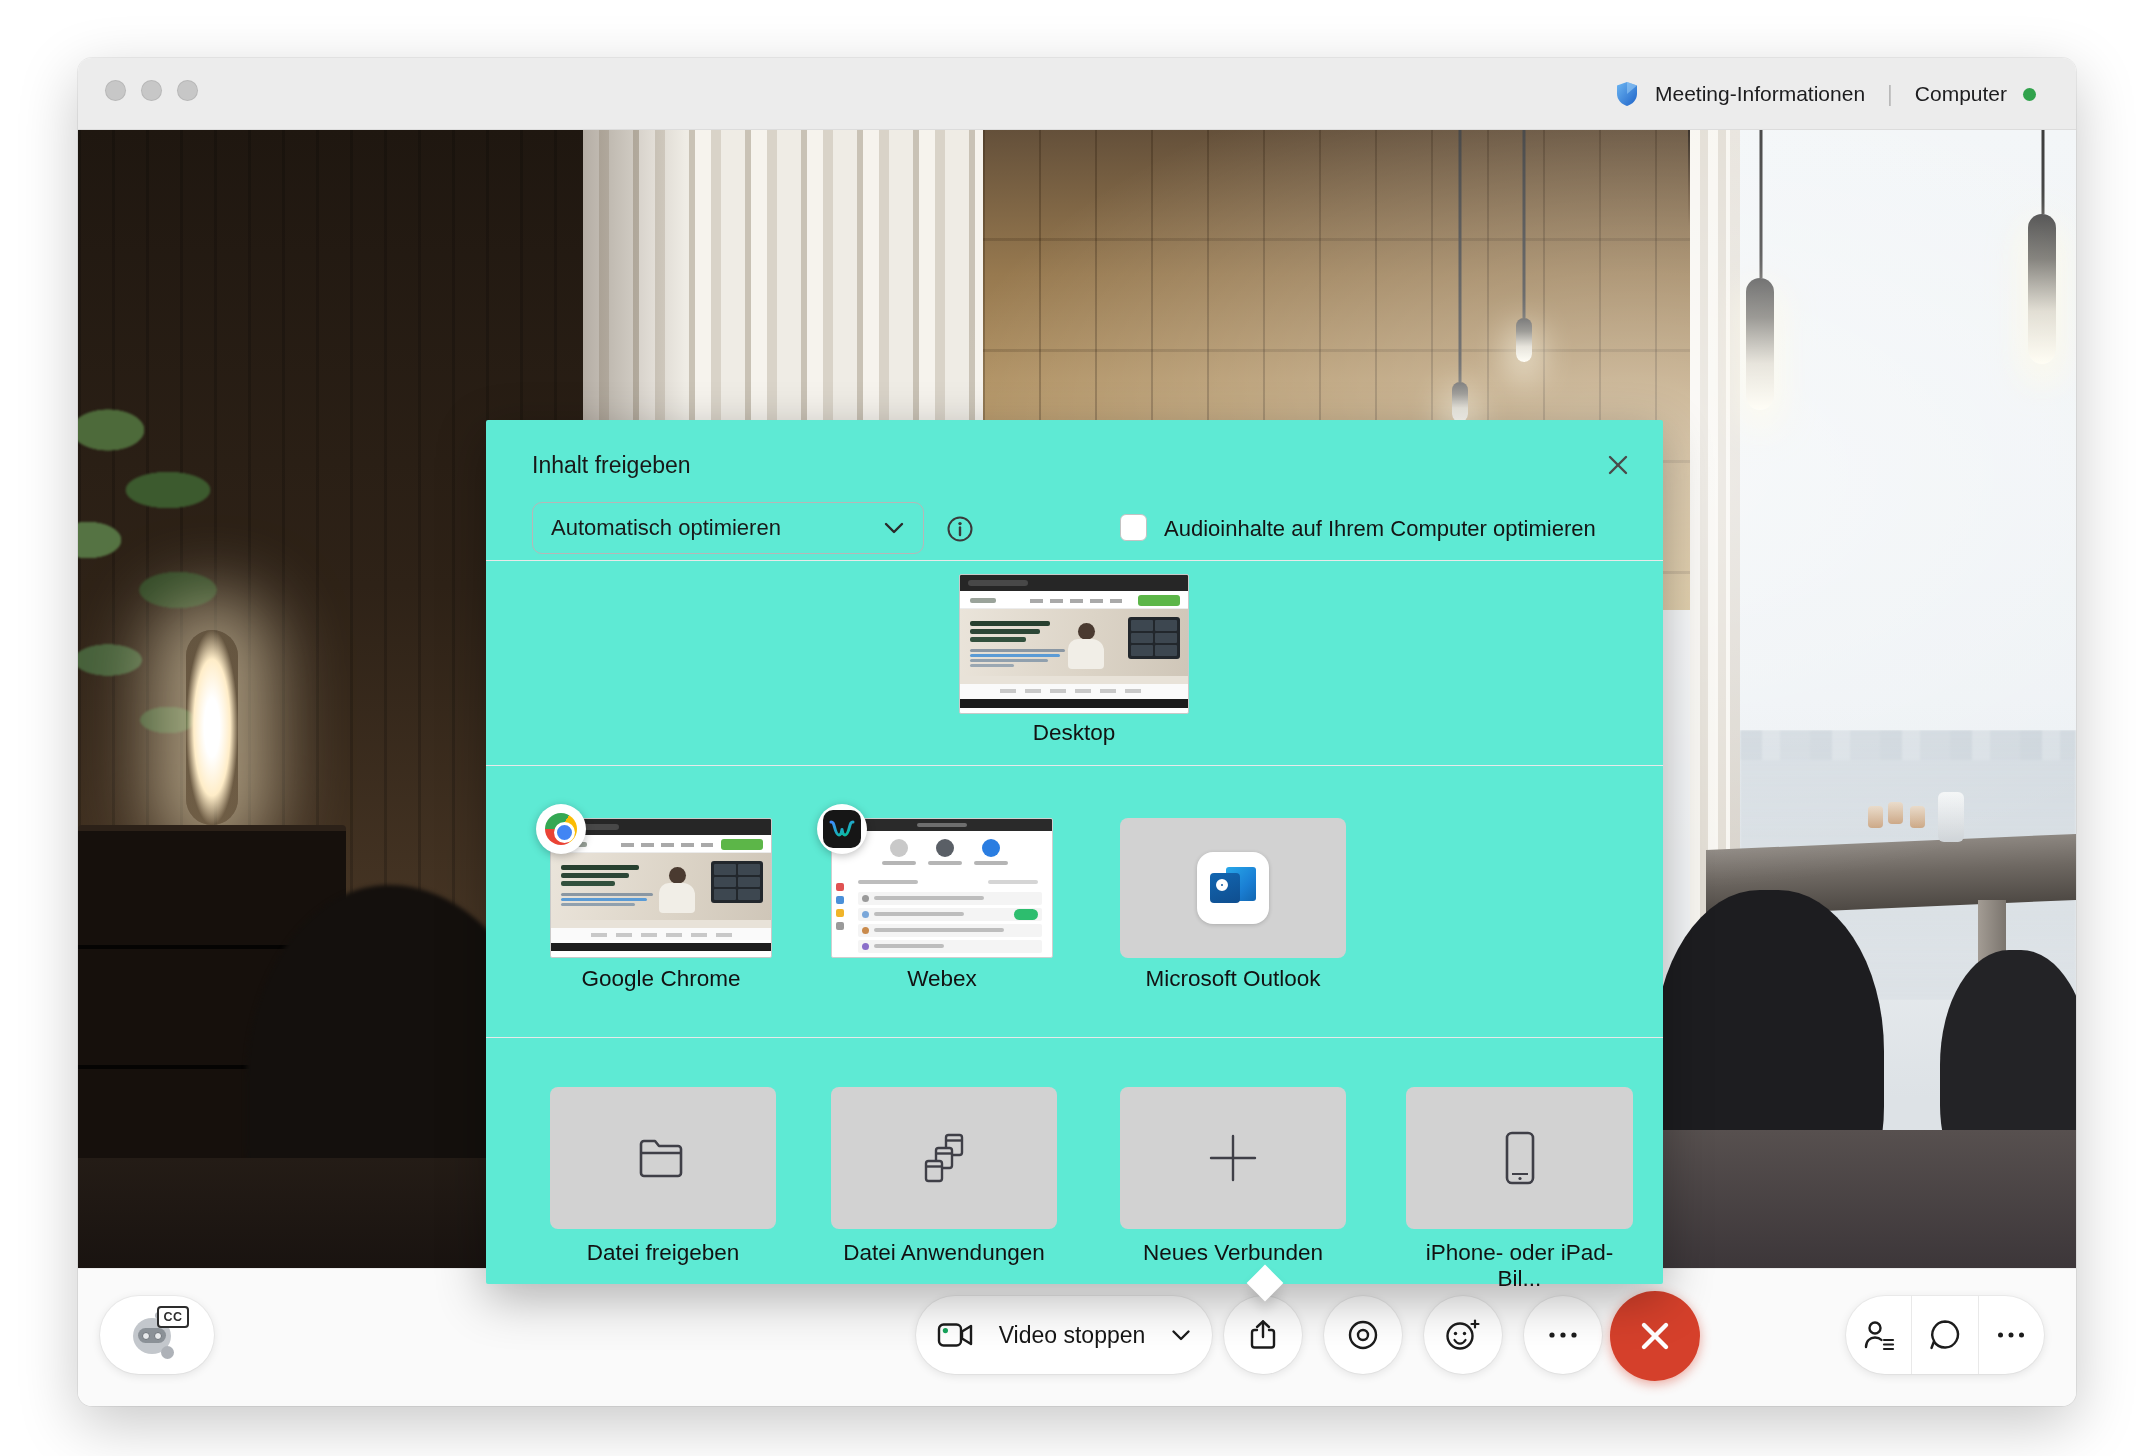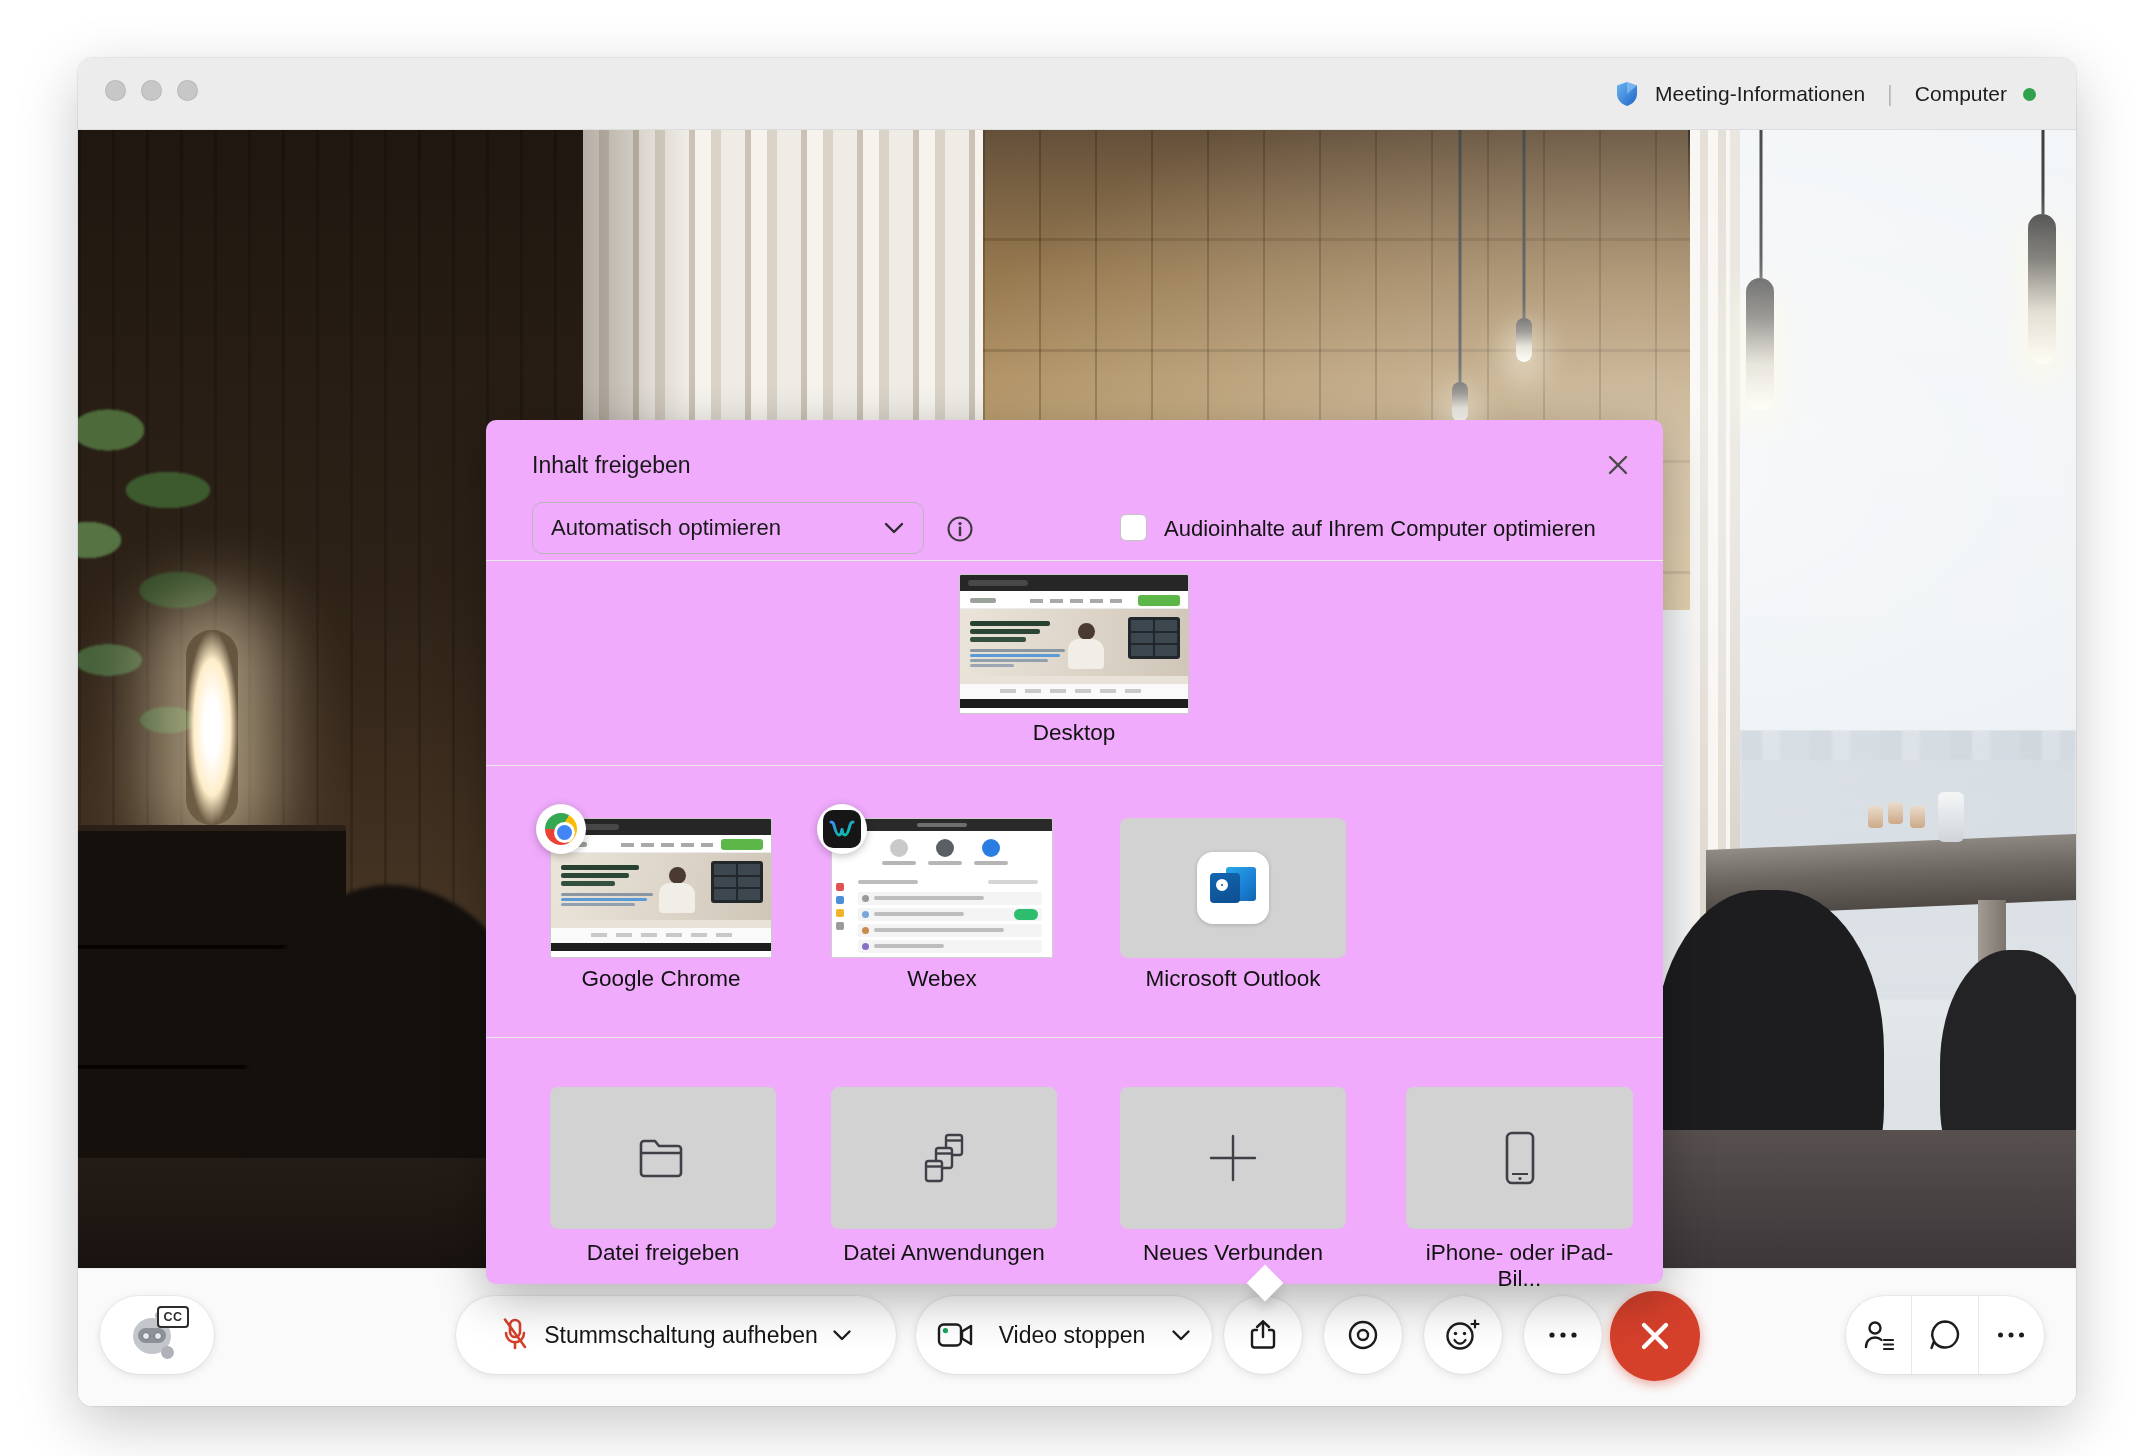--- a/index.html
+++ b/index.html
@@ -71,21 +71,21 @@
   .table-frame { position:absolute; left:1840px; top:1038px; width:158px; height:16px; background:linear-gradient(180deg,#cfcac3,#8f8a83); transform:skewY(-6deg); }
   .chair-right1 { position:absolute; left:1576px; top:760px; width:230px; height:350px; background:#1d1d20; border-radius:46% 46% 38% 38%; }
   .chair-right2 { position:absolute; left:1862px; top:820px; width:150px; height:250px; background:#232326; border-radius:46% 46% 38% 38%; }
   .chair-base { position:absolute; width:120px; height:10px; background:linear-gradient(180deg,#d8d5d0,#8e8a85); border-radius:5px; }
   .glass { position:absolute; width:15px; height:22px; border-radius:4px; background:linear-gradient(180deg,#e9d9c6,#caa37e); opacity:.95; }
   .carafe { position:absolute; left:1860px; top:662px; width:26px; height:50px; border-radius:6px; background:linear-gradient(180deg,#f4f6f7,#cfd4d8); }
   .floor-right { position:absolute; left:1560px; top:1000px; width:438px; height:140px; background:linear-gradient(180deg,#57504f,#3c3639); }
   .light-haze { position:absolute; inset:0; background:radial-gradient(1200px 700px at 78% 30%,rgba(255,255,255,.45),transparent 60%); pointer-events:none; }
 
   
-  .dialog { position:absolute; left:408px; top:362px; width:1177px; height:864px; background:#f0abfc; border-radius:10px;
+  .dialog { position:absolute; left:408px; top:362px; width:1177px; height:864px; background:#5eead4; border-radius:2px;
     box-shadow:0 14px 50px rgba(0,0,0,.30); z-index:40; }
   .dlg-title { position:absolute; left:46px; top:32px; font-size:23px; font-weight:500; color:#181818; }
   .dlg-close { position:absolute; right:28px; top:28px; width:34px; height:34px; display:flex; align-items:center; justify-content:center; cursor:pointer; }
   .opt-select { position:absolute; left:46px; top:82px; width:392px; height:52px; border:1.5px solid #b7b7b7; border-radius:10px;
     display:flex; align-items:center; padding:0 18px; font-size:22px; color:#191919; }
   .opt-select .chev { margin-left:auto; }
   .info-btn { position:absolute; left:460px; top:95px; }
   .checkbox { position:absolute; left:634px; top:94px; width:27px; height:27px; border:1.5px solid #c3c3c3; border-radius:6px; background:#fff; }
   .cb-label { position:absolute; left:678px; top:96px; font-size:22px; color:#141414; }
   .divider { position:absolute; left:0; width:100%; height:1px; background:#e9e9e9; }
@@ -453,32 +453,20 @@
         <span class="ant"></span>
         <span class="visor">
             <i></i>
             <i></i>
           </span>
         <span class="ear"></span>
         <span class="cc-badge">CC</span>
       </div>
     </div>
 
-    <div class="pill" style="left:378px;width:440px;gap:14px">
-      <svg width="30" height="36" viewBox="0 0 30 36">
-        <rect x="10" y="3" width="10" height="17" rx="5" fill="none" stroke="#d5402b" stroke-width="2.6"></rect>
-        <path d="M6 16c0 5.2 4 9.2 9 9.2s9-4 9-9.2" fill="none" stroke="#d5402b" stroke-width="2.6" stroke-linecap="round"></path>
-        <line x1="15" y1="25.4" x2="15" y2="31" stroke="#d5402b" stroke-width="2.6" stroke-linecap="round"></line>
-        <line x1="5" y1="2.5" x2="25" y2="30" stroke="#d5402b" stroke-width="2.6" stroke-linecap="round"></line>
-      </svg>
-      <span class="lbl">Stummschaltung aufheben</span>
-      <svg width="20" height="13" viewBox="0 0 20 13">
-        <polyline points="2.5,2.5 10,10 17.5,2.5" fill="none" stroke="#1c1c1c" stroke-width="2.4" stroke-linecap="round" stroke-linejoin="round"></polyline>
-      </svg>
-    </div>
 
     <div class="pill" style="left:838px;width:296px;gap:26px">
       <svg width="36" height="26" viewBox="0 0 36 26">
         <rect x="2" y="2.5" width="22" height="21" rx="4.5" fill="none" stroke="#1c1c1c" stroke-width="2.4"></rect>
         <path d="M25 9.5l9-5.5v18l-9-5.5z" fill="none" stroke="#1c1c1c" stroke-width="2.4" stroke-linejoin="round"></path>
         <circle cx="8.4" cy="8.6" r="2.6" fill="#17a45c"></circle>
       </svg>
       <span class="lbl">Video stoppen</span>
       <svg width="20" height="13" viewBox="0 0 20 13">
         <polyline points="2.5,2.5 10,10 17.5,2.5" fill="none" stroke="#1c1c1c" stroke-width="2.4" stroke-linecap="round" stroke-linejoin="round"></polyline>

